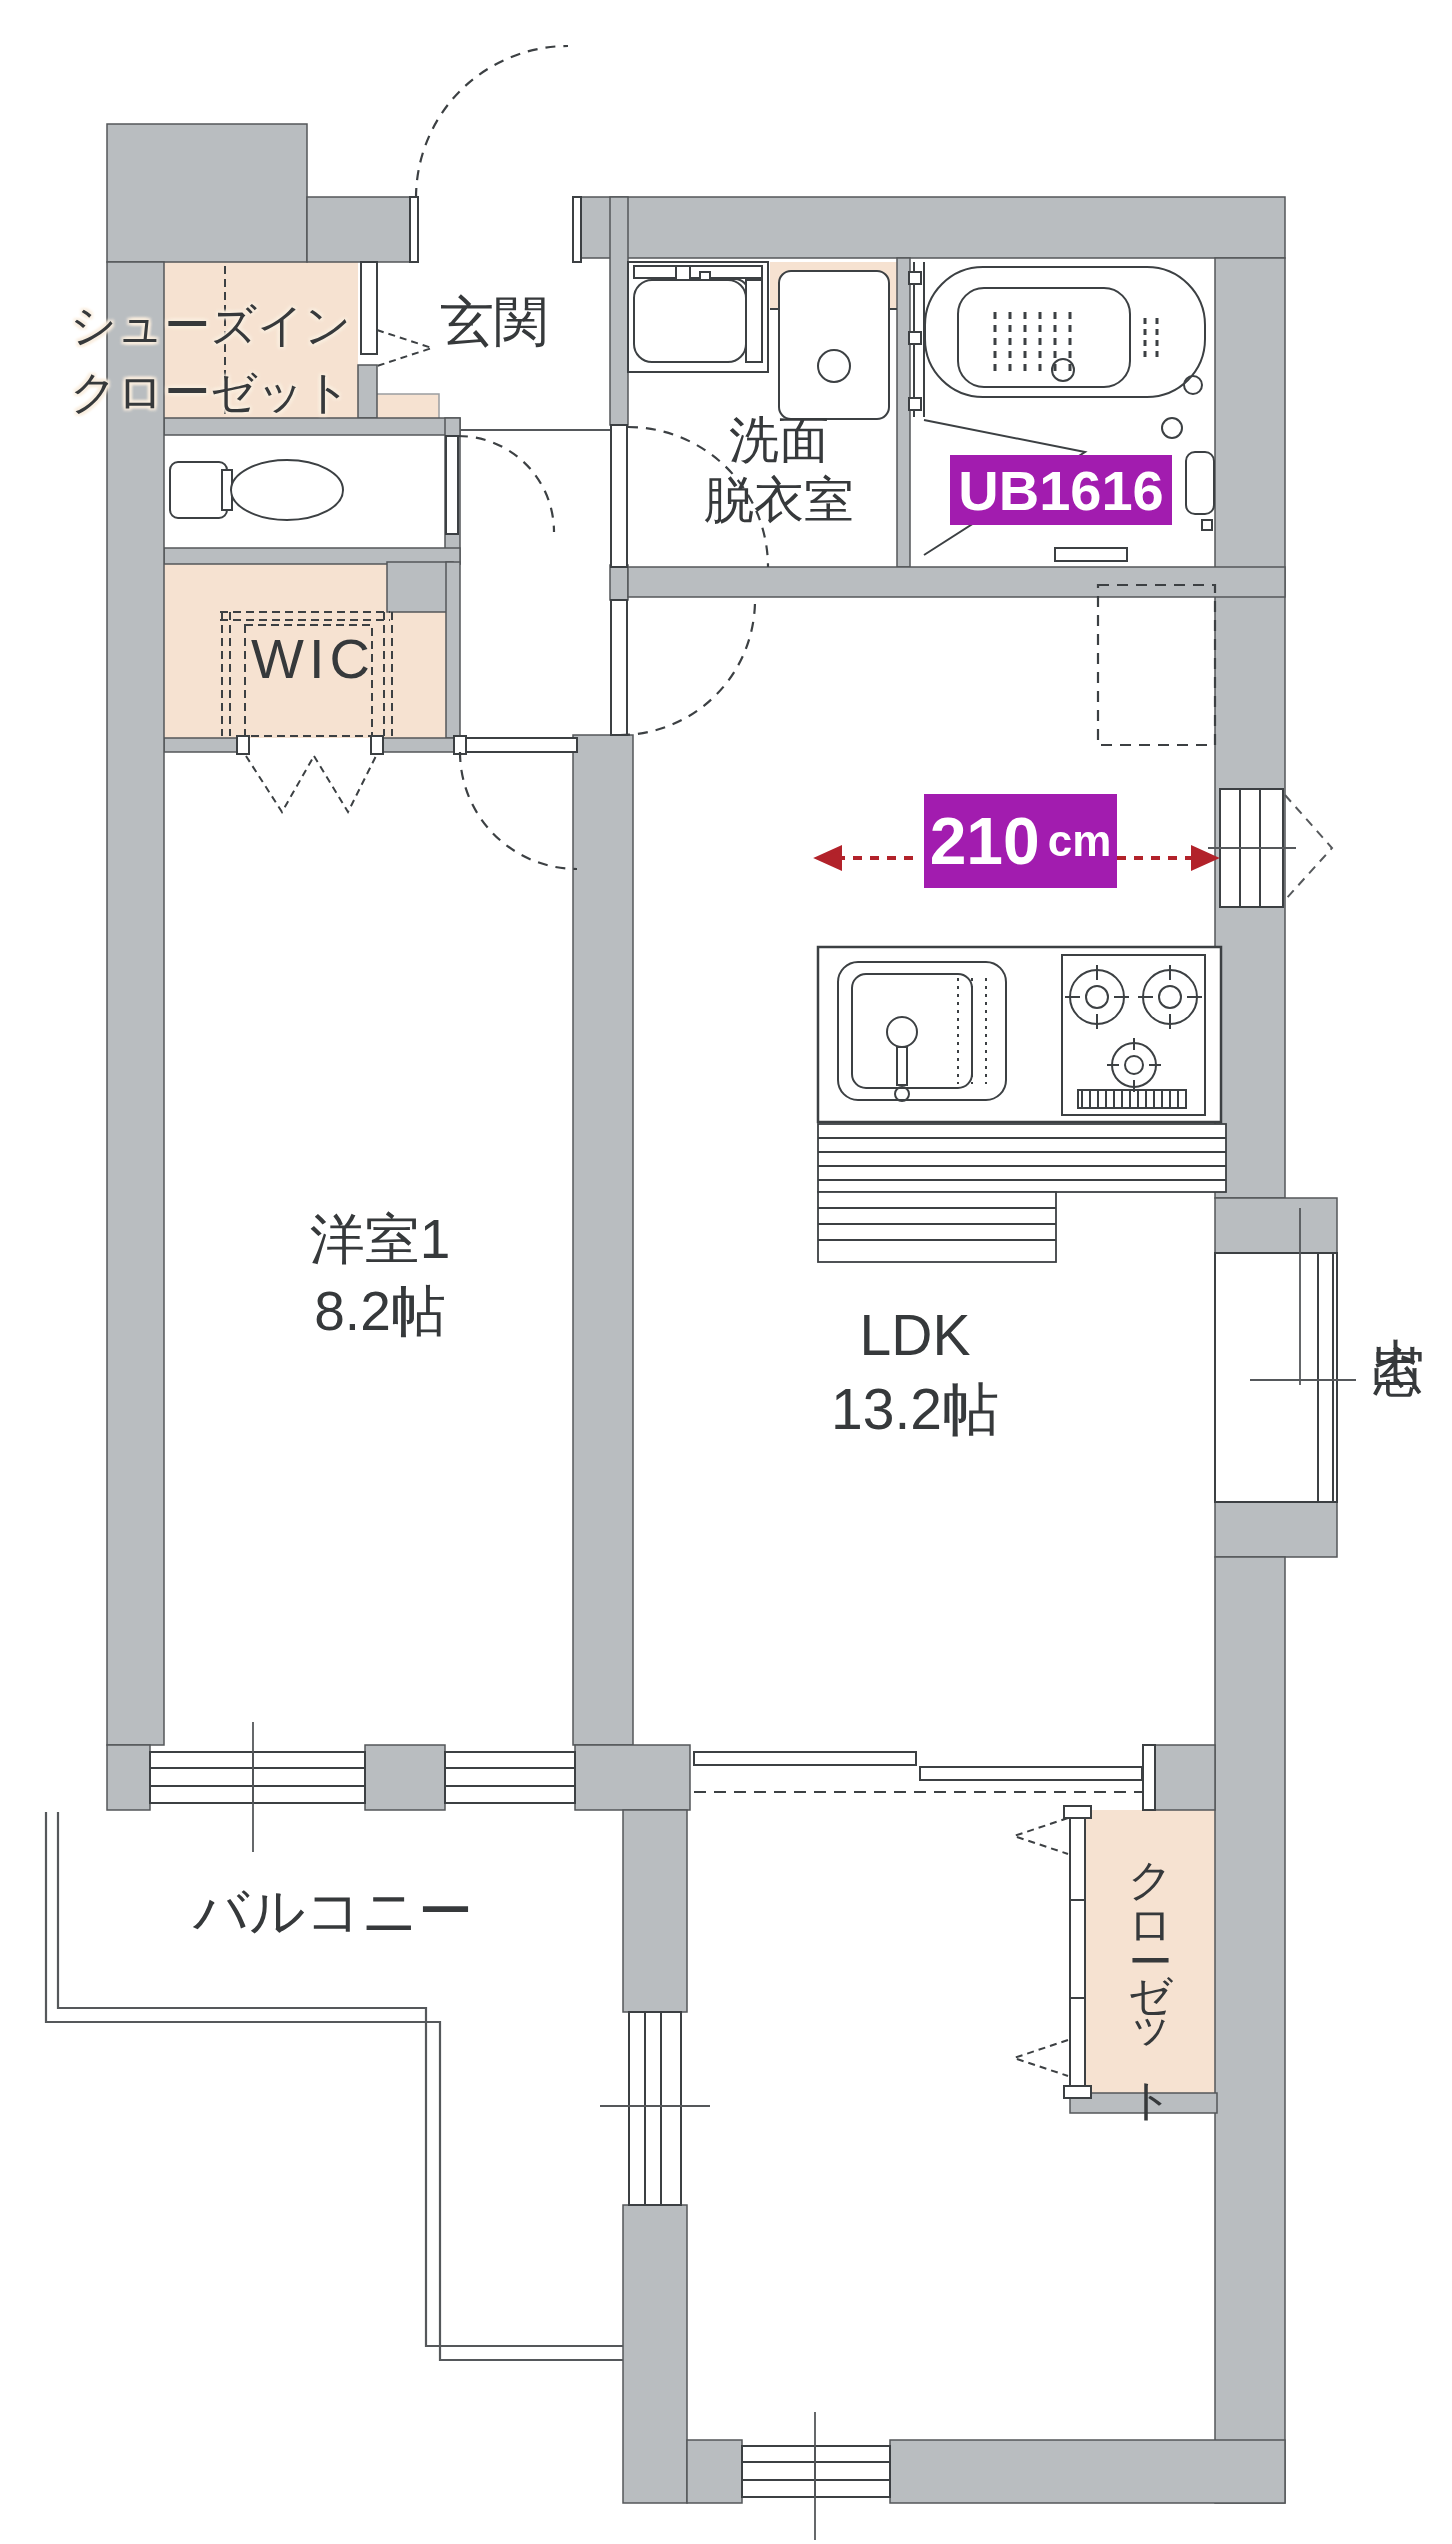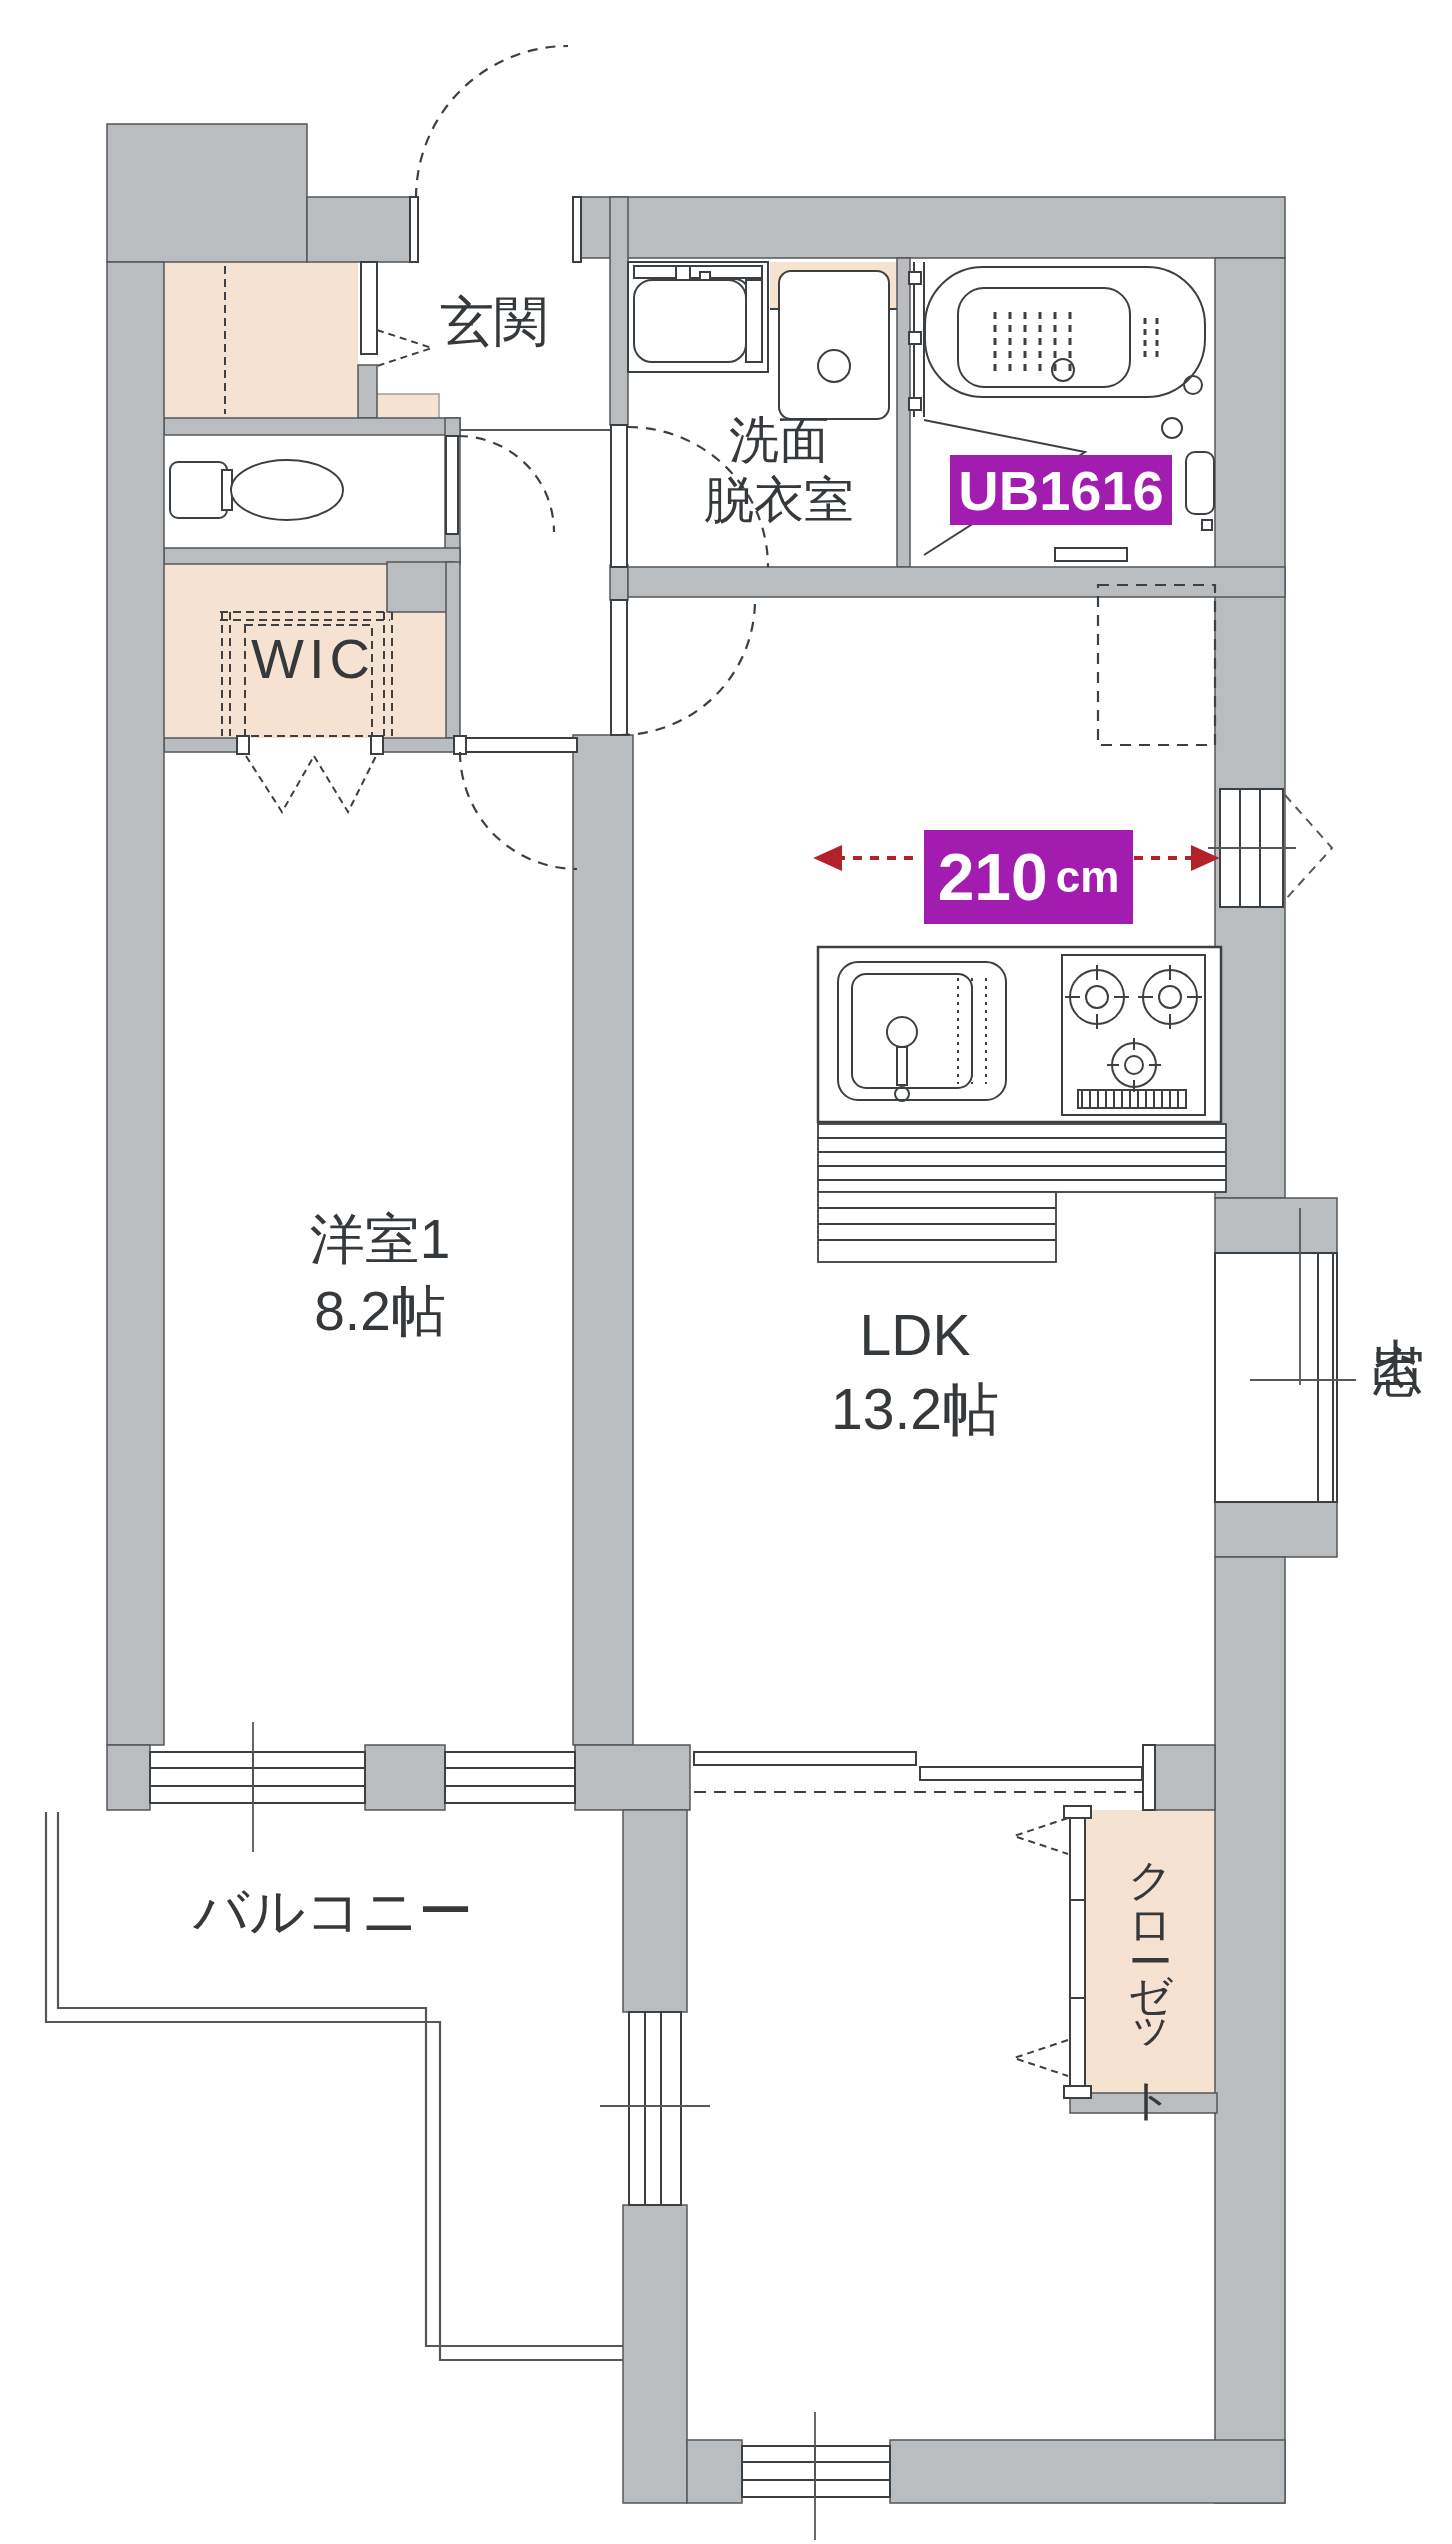--- a/index.html
+++ b/index.html
@@ -227,20 +227,24 @@
   </g>
 
   <g stroke="#b2222a" stroke-width="4" fill="#b2222a">
     <path d="M836,858 H920" stroke-dasharray="9 8" fill="none"></path>
     <polygon points="818,858 840,848 840,868"></polygon>
     <path d="M1117,858 H1196" stroke-dasharray="9 8" fill="none"></path>
     <polygon points="1215,858 1193,848 1193,868"></polygon>
   </g>
 </svg>
 
+<div class="lbl halo" style="left:70px;top:292px;font-size:46px;line-height:1.45;">
+  <div>シューズイン</div>
+  <div>クローゼット</div>
+</div>
 
 <div class="lbl ctr" style="left:494px;top:322px;font-size:54px;">玄関</div>
 
 <div class="lbl ctr" style="left:779px;top:470px;font-size:50px;line-height:1.2;text-align:center;">
   <div>洗面</div>
   <div>脱衣室</div>
 </div>
 
 <div class="redbox" style="left:950px;top:455px;width:222px;height:70px;font-size:56px;">UB1616</div>
 
@@ -249,21 +253,21 @@
 <div class="lbl ctr" style="left:380px;top:1275px;font-size:55px;line-height:1.3;">
   <div>洋室1</div>
   <div>8.2帖</div>
 </div>
 
 <div class="lbl ctr" style="left:915px;top:1372px;font-size:57px;line-height:1.3;">
   <div>LDK</div>
   <div>13.2帖</div>
 </div>
 
-<div class="redbox" style="left:924px;top:830px;width:209px;height:94px;gap:8px;">
+<div class="redbox" style="left:924px;top:794px;width:193px;height:94px;gap:8px;">
   <span style="font-size:66px;">210</span>
       <span class="unit" style="font-size:44px;">cm</span>
 </div>
 
 <div class="lbl vert" style="left:1362px;top:1295px;font-size:54px;">出窓</div>
 
 <div class="lbl ctr" style="left:333px;top:1912px;font-size:55px;">バルコニー</div>
 
 <div class="lbl vert" style="left:1122px;top:1830px;font-size:44px;">クローゼット</div>
 

